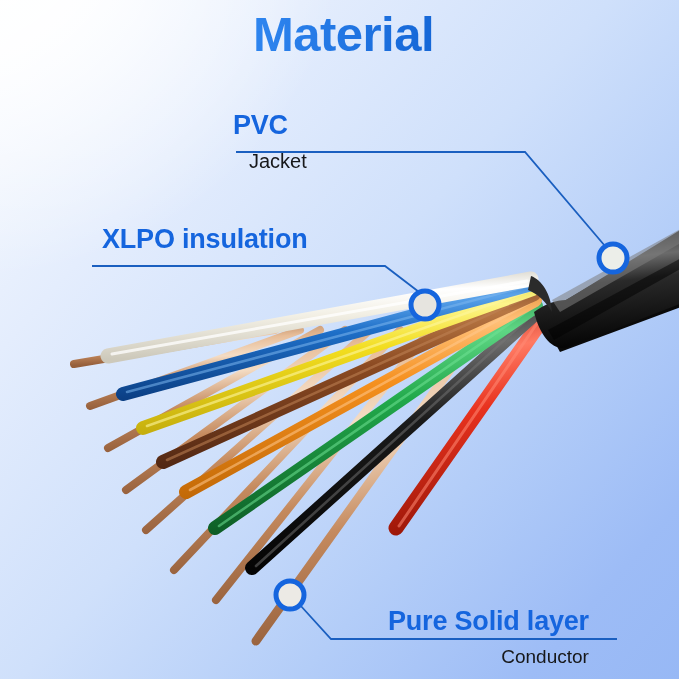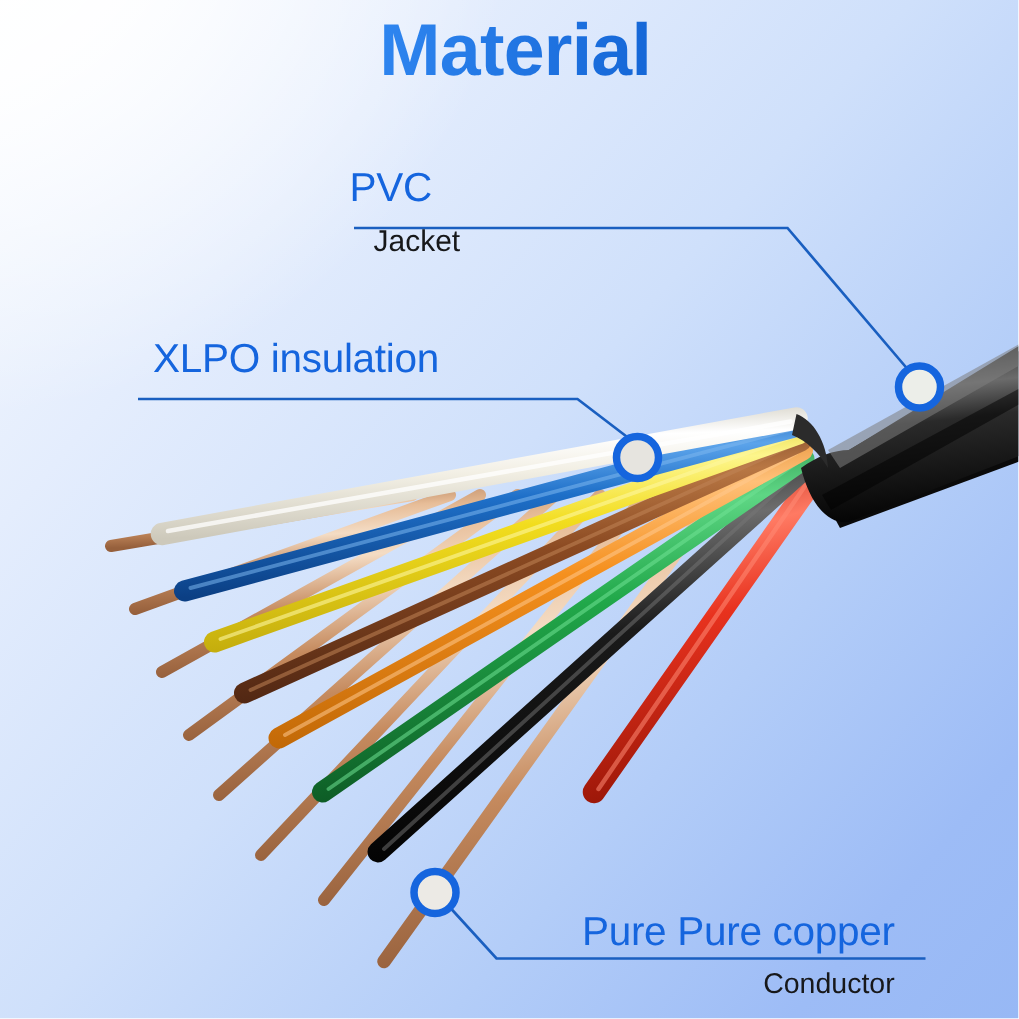--- a/index.html
+++ b/index.html
@@ -24,21 +24,21 @@
     width: 679px;
     height: 679px;
     display: block;
   }
   .label-block {
     position: absolute;
     white-space: nowrap;
   }
   .label-title {
     color: #1565de;
-    font-weight: normal;
+    font-weight: bold;
     letter-spacing: -0.2px;
     line-height: 1;
   }
   .label-sub {
     color: #17181a;
     line-height: 1;
   }
   #page-title {
     position: absolute;
     left: 4px;
@@ -217,17 +217,17 @@
   <div class="label-block" id="pvc-block">
     <div class="label-title">PVC</div>
     <div class="label-sub">Jacket</div>
   </div>
 
   <div class="label-block" id="xlpo-block">
     <div class="label-title">XLPO insulation</div>
   </div>
 
   <div class="label-block" id="copper-block">
-    <div class="label-title">Pure Pure copper</div>
+    <div class="label-title">Pure Solid layer</div>
     <div class="label-sub">Conductor</div>
   </div>
 
 </div>
 
 </body></html>

